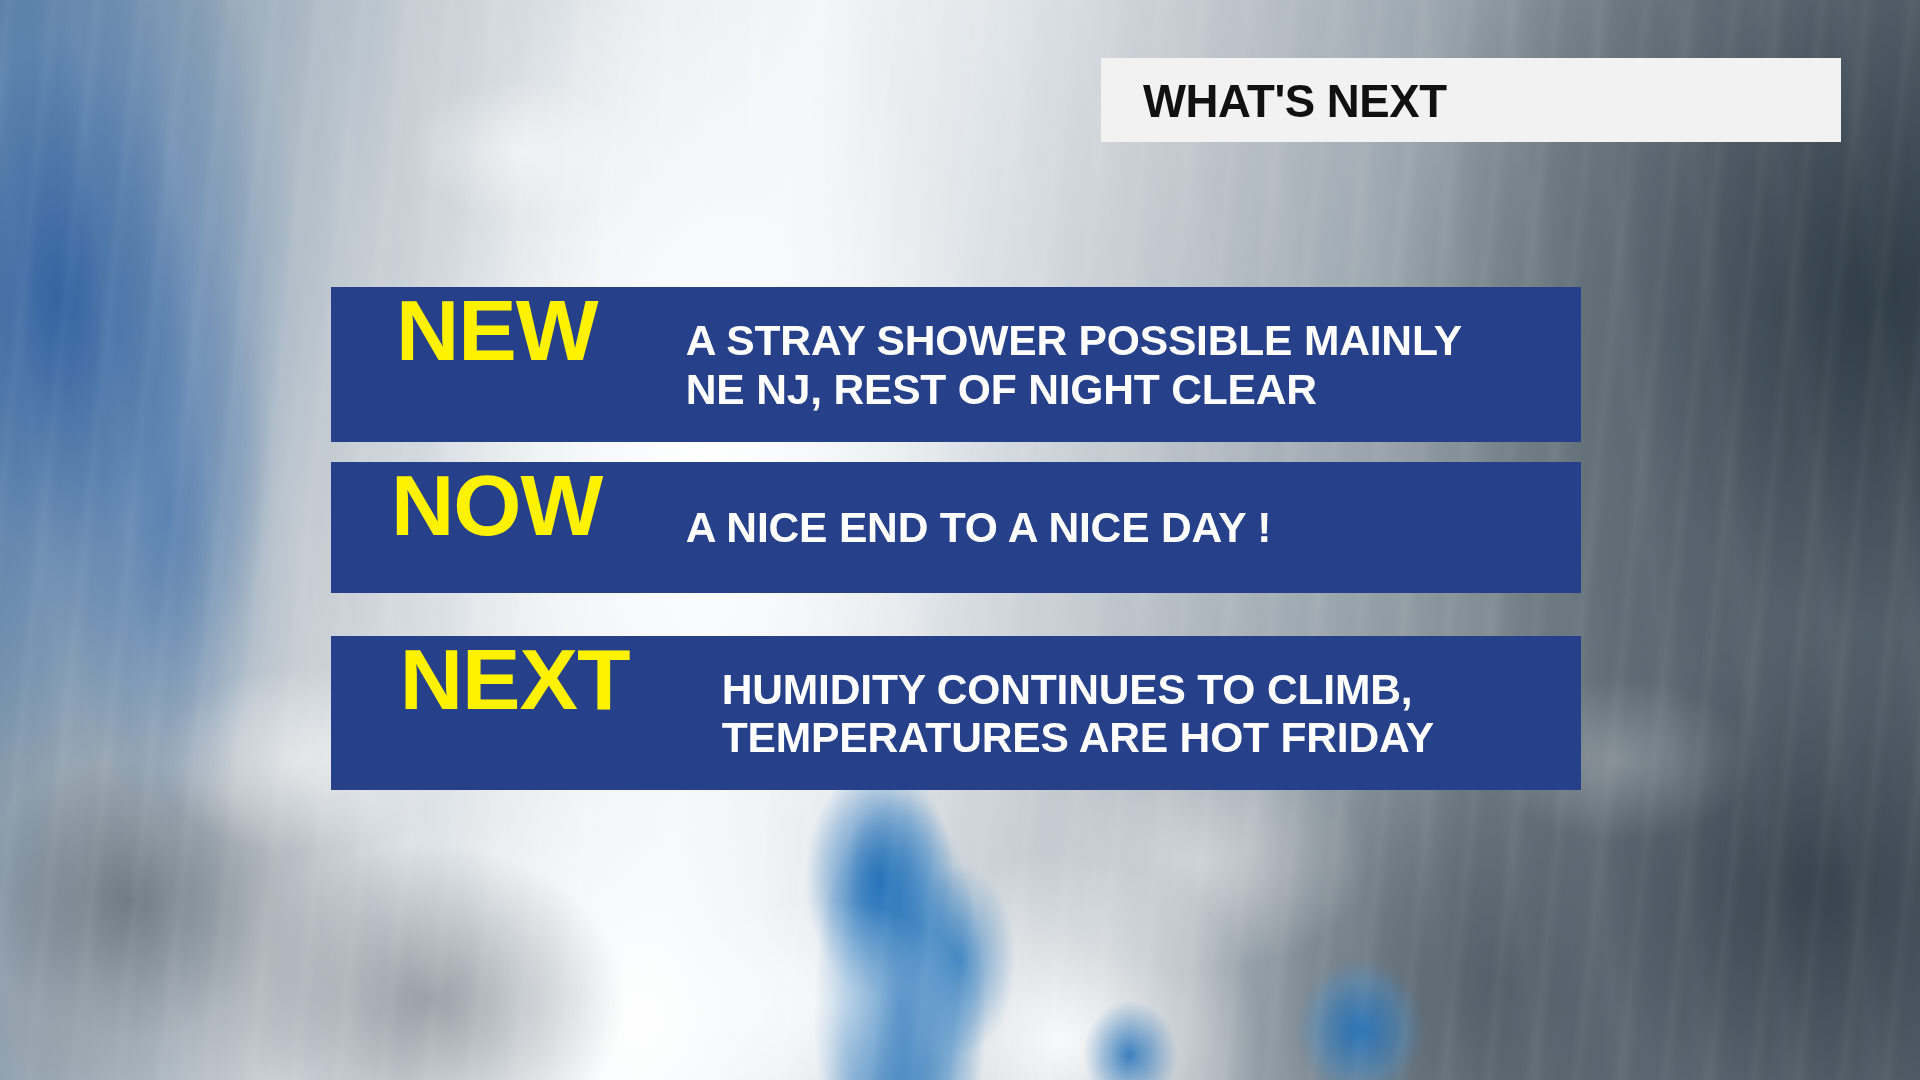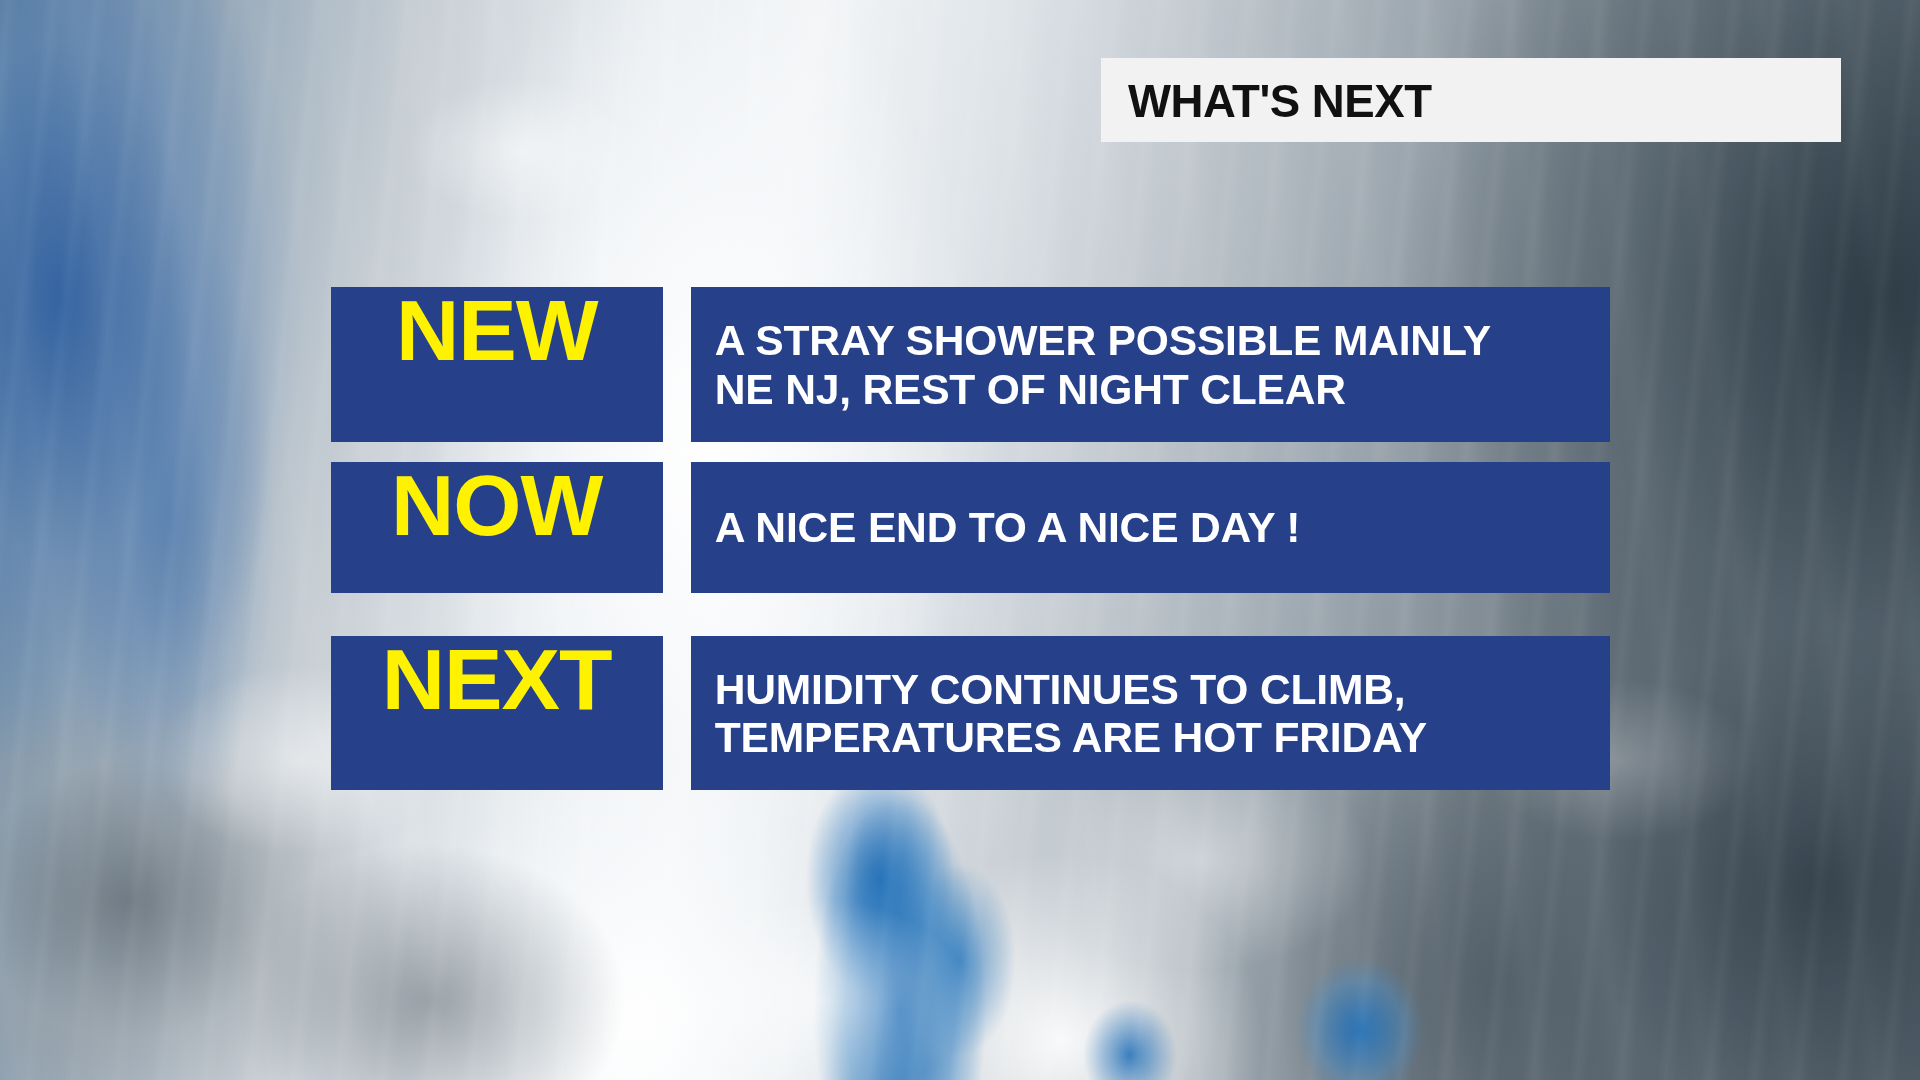--- a/index.html
+++ b/index.html
@@ -85,21 +85,21 @@
       radial-gradient(ellipse 210px 140px at 820px 1000px, rgba(255,255,255,.55) 0%, rgba(255,255,255,0) 72%),
       radial-gradient(ellipse 170px 120px at 60px 1040px, rgba(150,158,165,.45) 0%, rgba(255,255,255,0) 75%);
   }
 
   
   .header-bar {
     position:absolute;
     left:1101px; top:58px;
     width:740px; height:84px;
     background:#f2f2f2;
-    display:flex; align-items:center;
+    display:flex; align-items:center;padding-left:15px;
   }
   .header-title {
     margin-left:27px;
     font-size:47px;
     font-weight:bold;
     letter-spacing:-0.5px;
     color:#111111;
     white-space:nowrap;
     line-height:1;
     transform:scaleX(.97);
@@ -125,42 +125,42 @@
     font-weight:bold;
     font-size:86px;
     line-height:1;
     letter-spacing:-1px;
     white-space:nowrap;
     transform:scaleX(1.02);
   }
 
   .row-msg {
     position:absolute;
-    left:691px;
+    left:662px;
     width:919px;
     background:#26408A;
     display:flex;
     align-items:center;
   }
   .row-msg-text {
     color:#ffffff;
     font-weight:bold;
     font-size:43px;
     line-height:1.12;
     letter-spacing:-0.2px;
     padding-left:24px;
     padding-right:12px;
     transform:scaleX(.99);
     transform-origin:left center;
   }
 
   
   .r1 .row-label, .r1 .row-msg { top:287px; height:155px; }
   .r2 .row-label, .r2 .row-msg { top:462px; height:131px; }
-  .r3 .row-label, .r3 .row-msg { top:636px; height:154px; }
+  .r3 .row-label, .r3 .row-msg { top:636px; height:154px;padding-left:36px; }
 </style>
 </head>
 <body>
 
 <div id="stage">
 
   <div class="sky"></div>
   <div class="sky-streaks"></div>
   <div class="sky-clouds2"></div>
 

